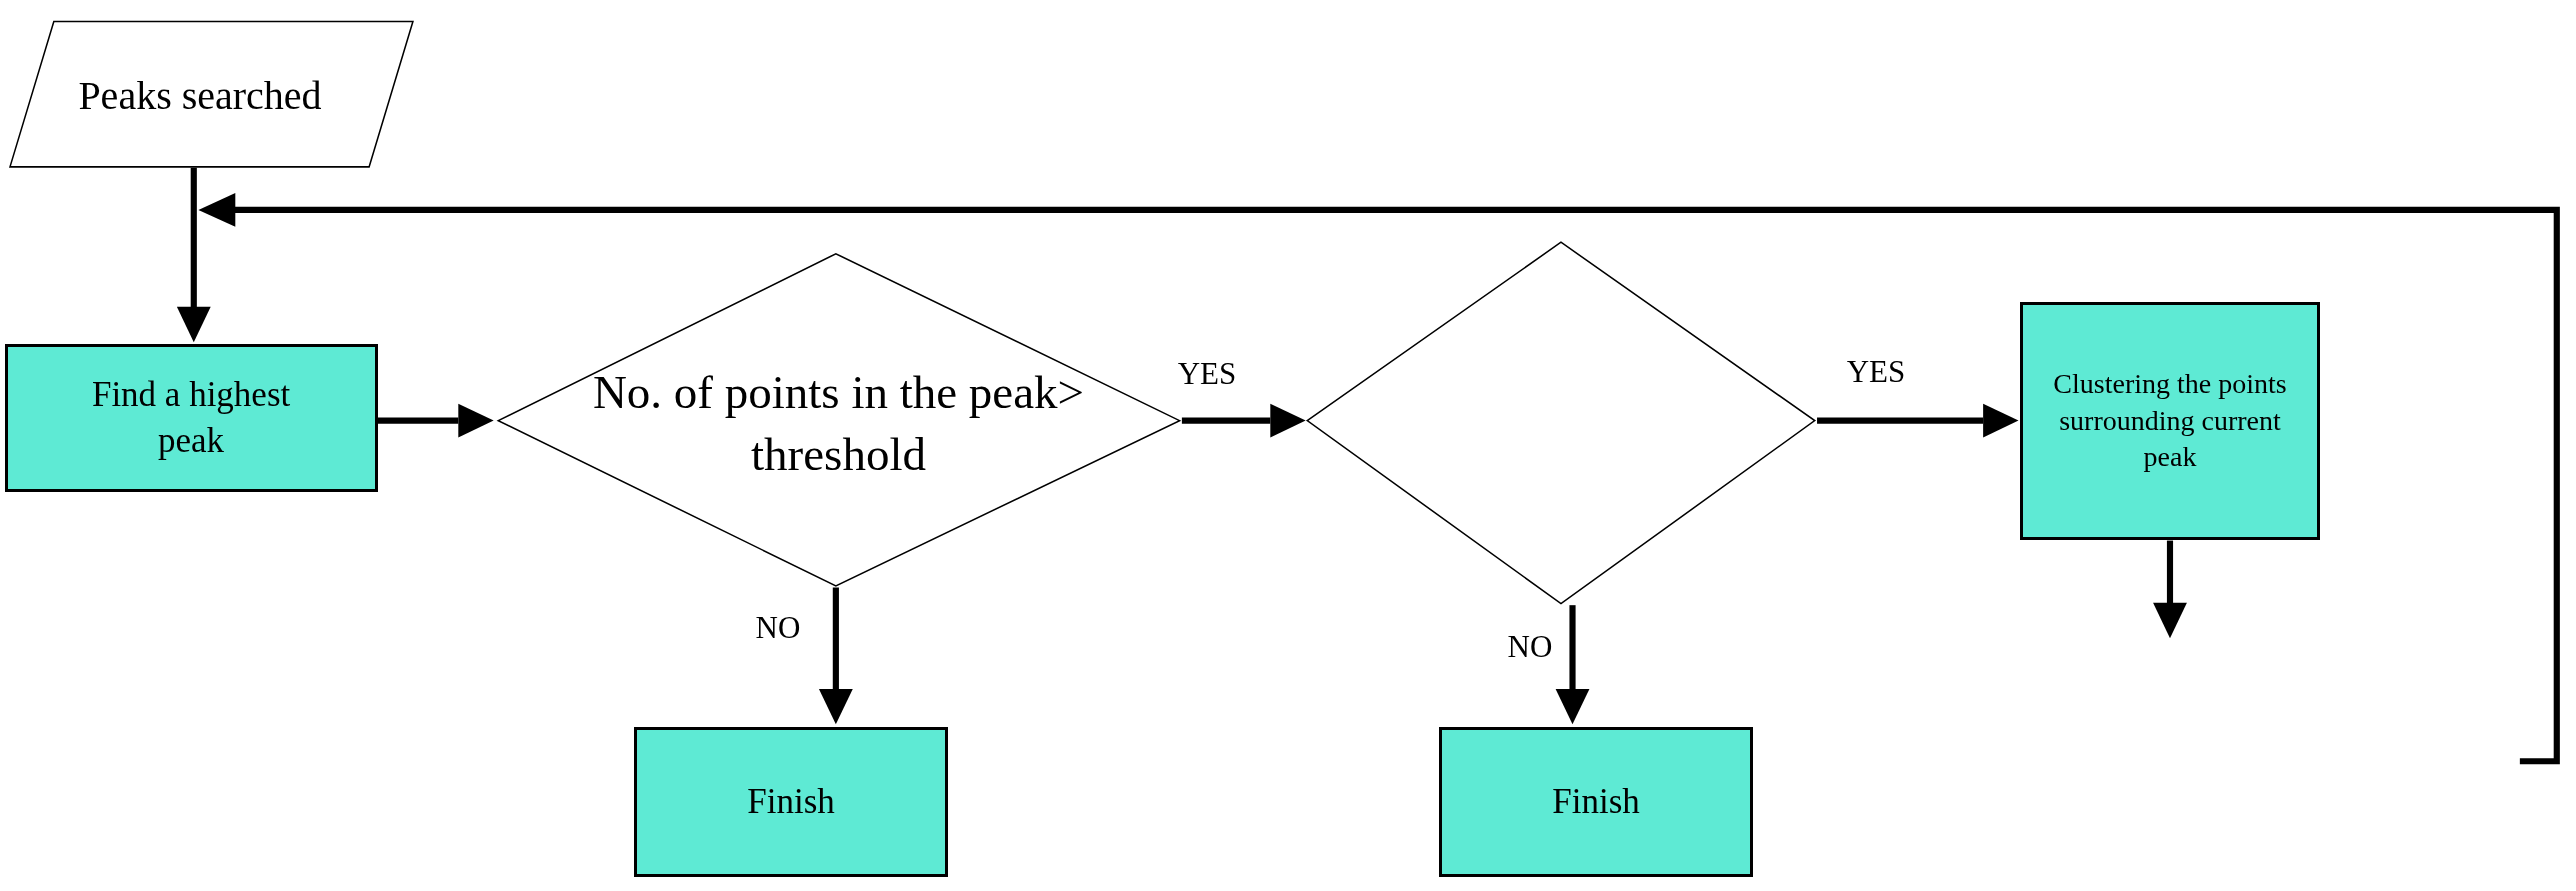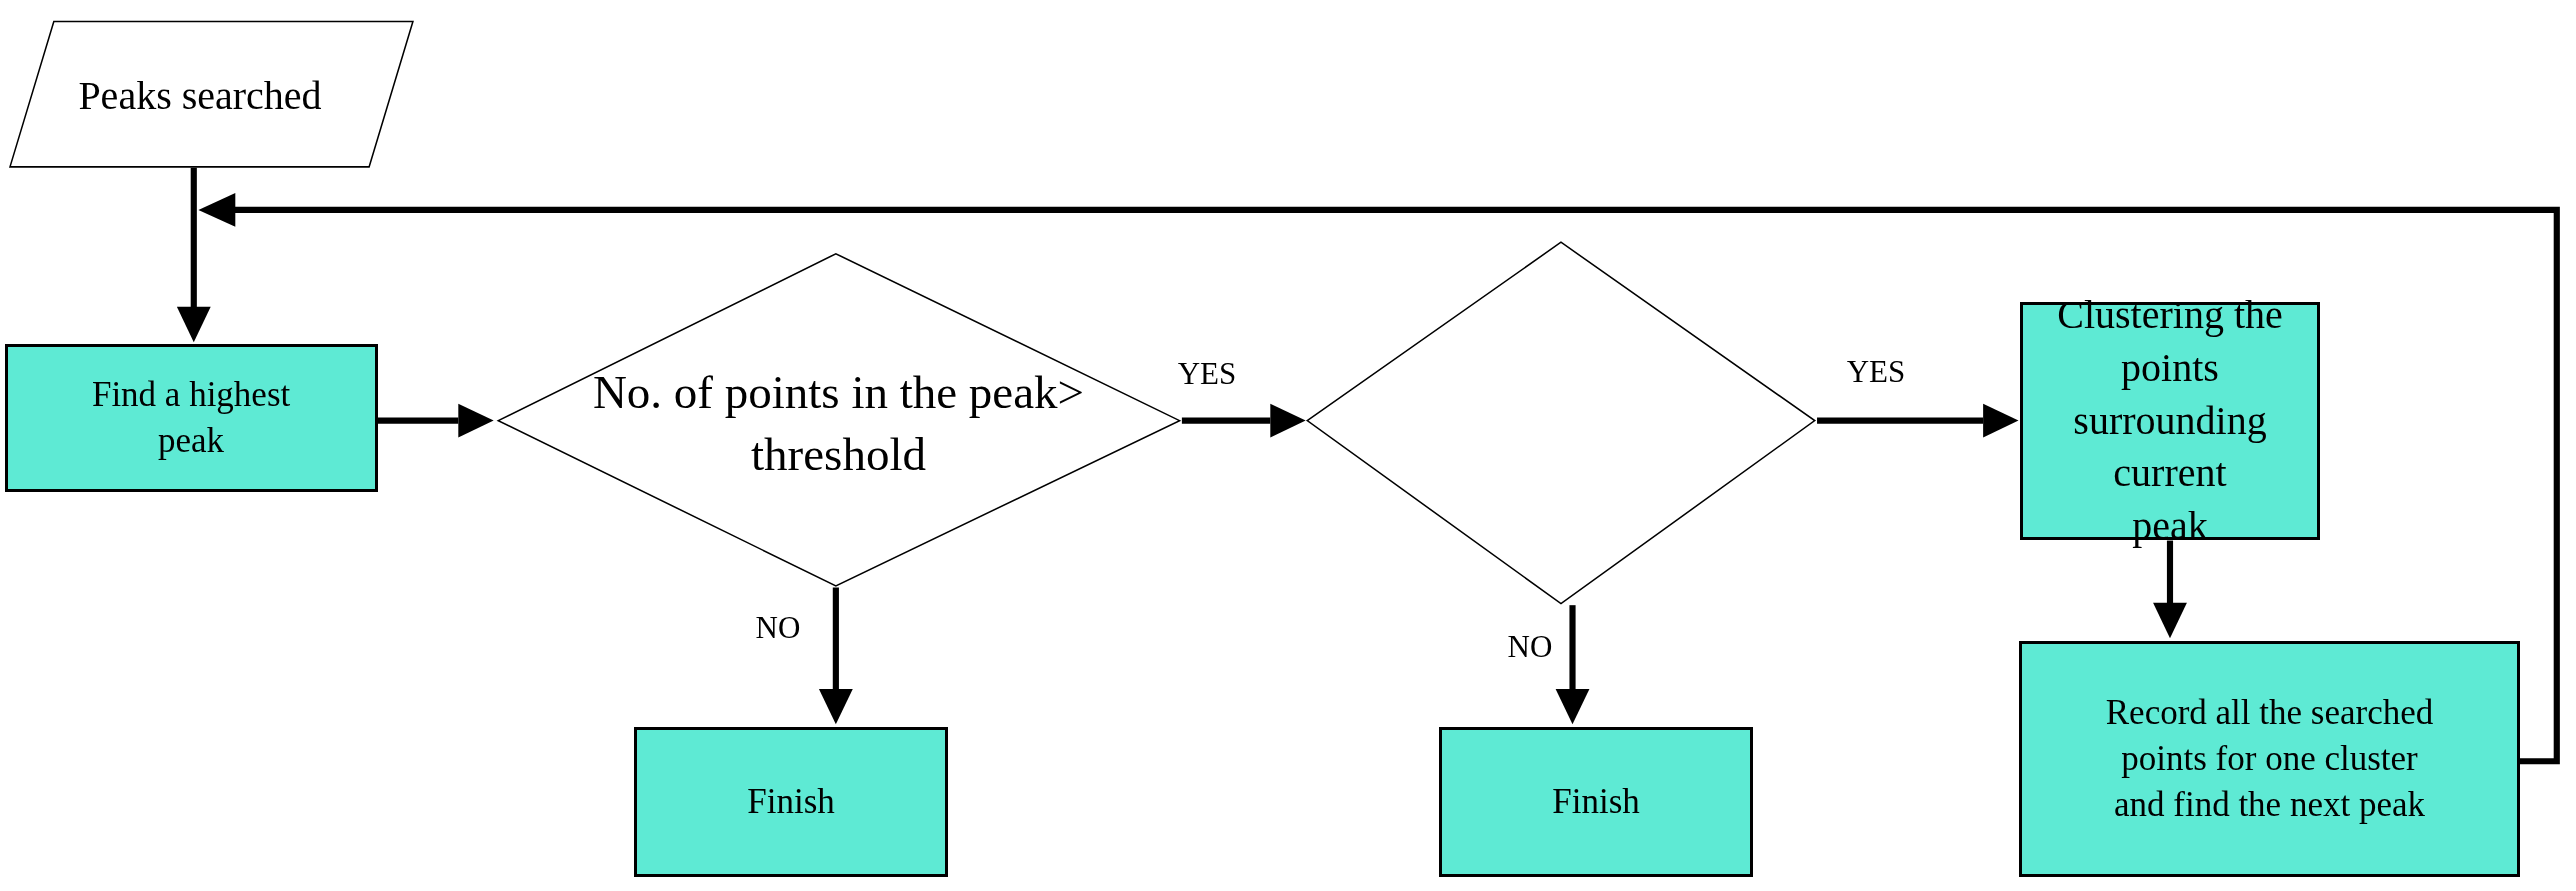--- a/index.html
+++ b/index.html
@@ -120,25 +120,20 @@
 
   <div class="node-box" style="left:634px; top:727px; width:314px; height:150px;">
     <span class="node-label">Finish</span>
   </div>
 
   <div class="node-box" style="left:1439px; top:727px; width:314px; height:150px;">
     <span class="node-label">Finish</span>
   </div>
 
   <div class="node-box" style="left:2020px; top:302px; width:300px; height:238px;">
-    <span class="node-label" style="font-size:40px;">Clustering the points
+    <span class="node-label" style="font-size:28px;">Clustering the points
 surrounding current
 peak</span>
   </div>
 
-  <div class="node-box" style="left:2019px; top:641px; width:501px; height:236px;">
-    <span class="node-label">Record all the searched
-points for one cluster
-and find the next peak</span>
-  </div>
 
 </div>
 
 
 </body></html>

